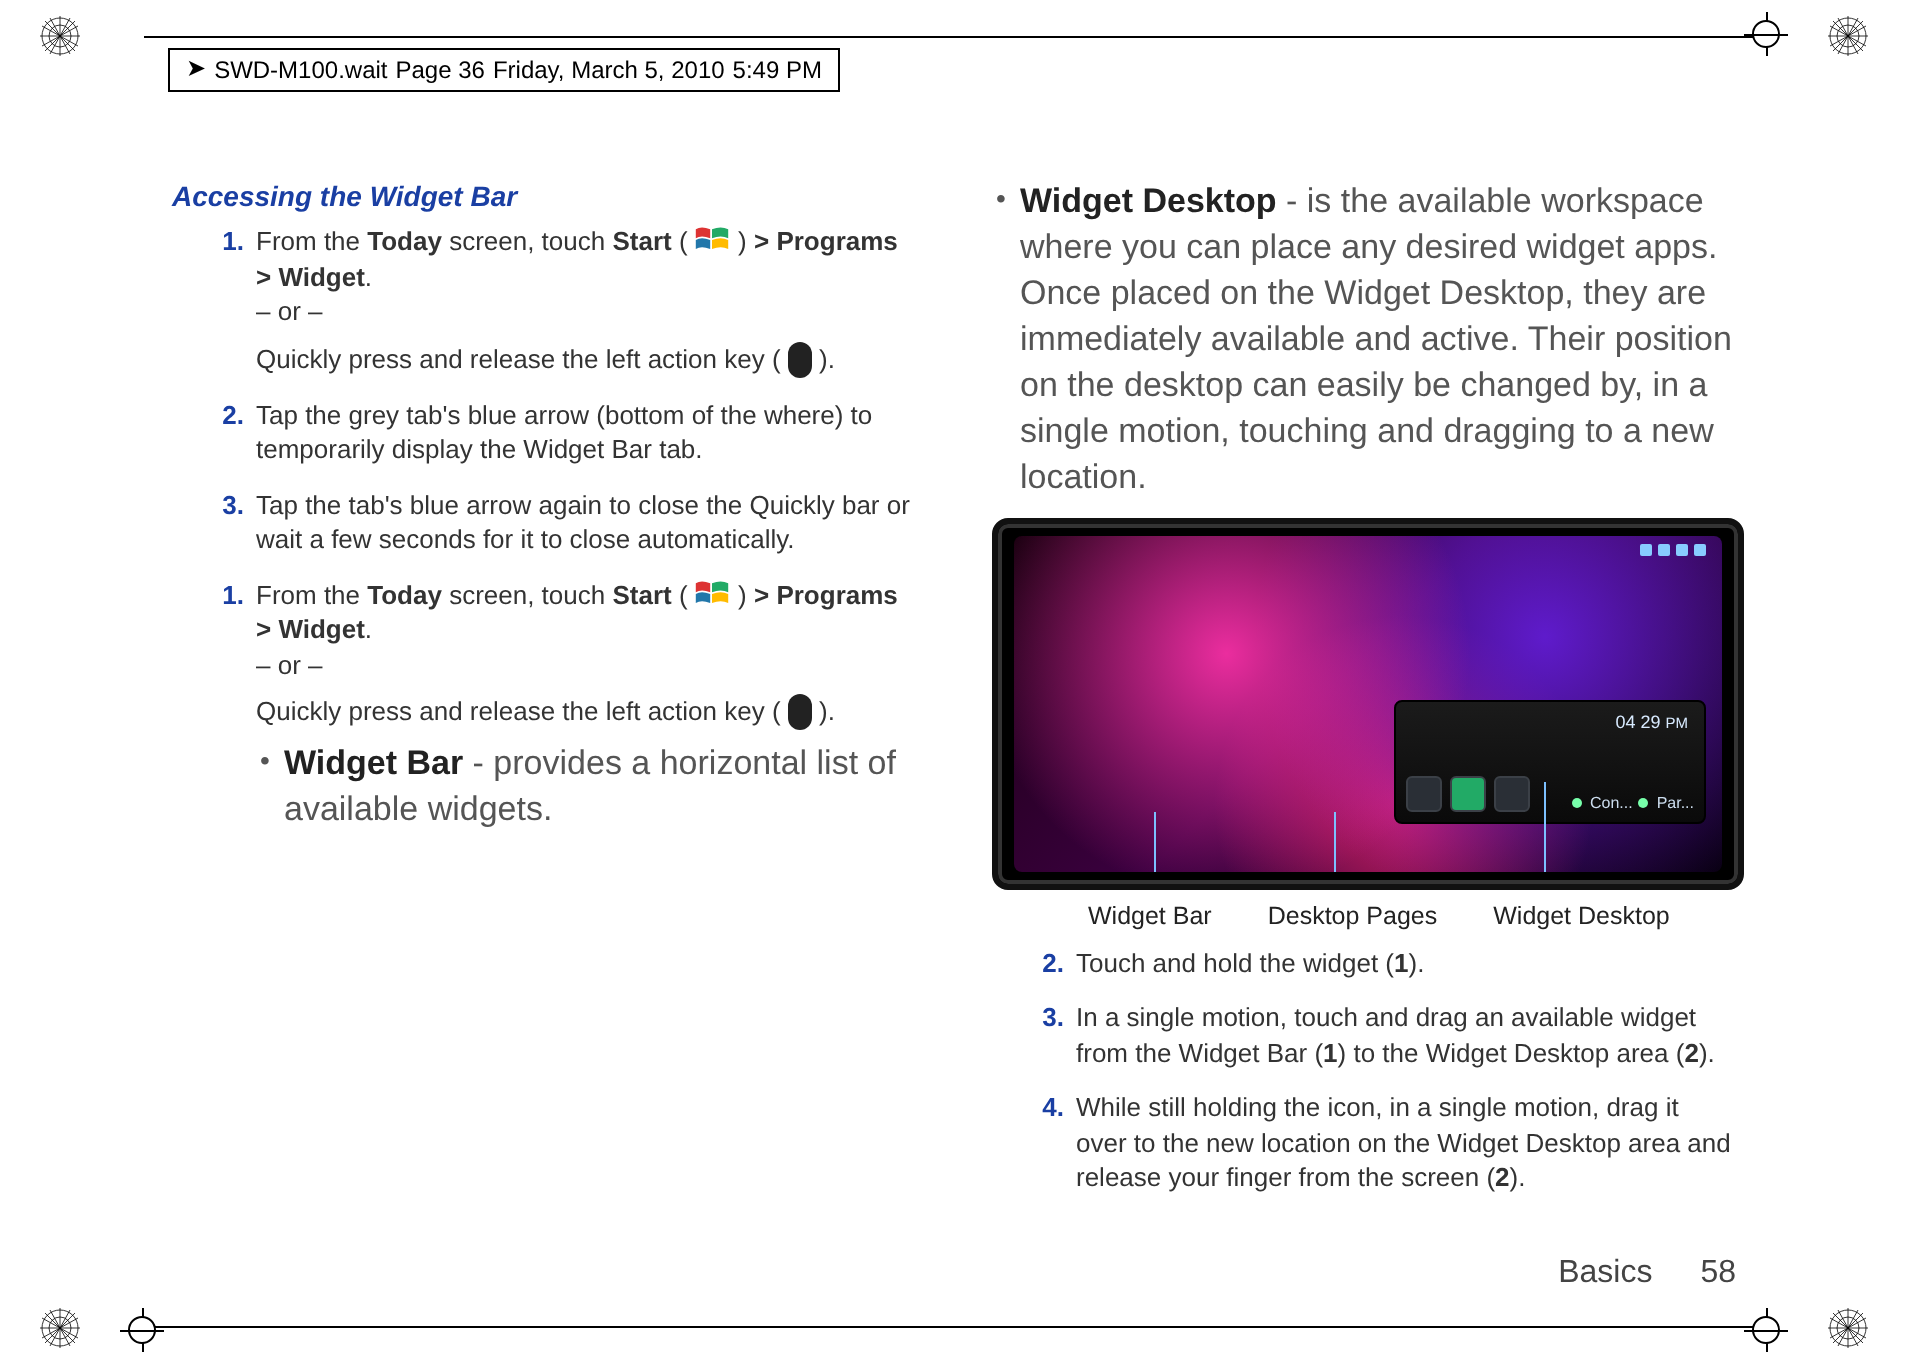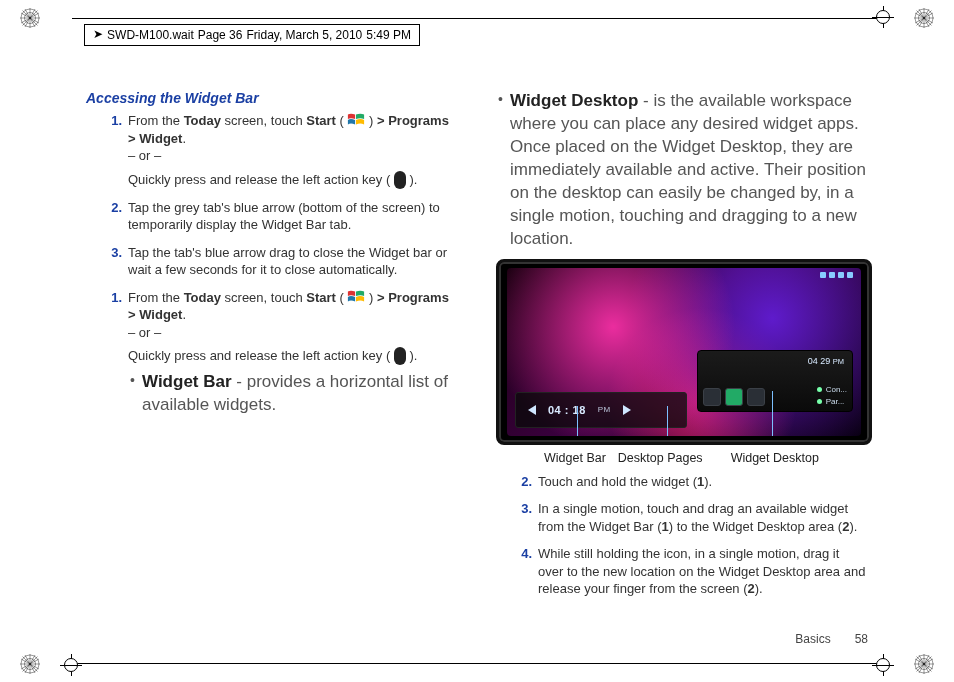--- a/index.html
+++ b/index.html
@@ -100,33 +100,33 @@
   .playbar small { font-size:8px; opacity:.8; margin-left:2px; }
   .widget-dock {
     position:absolute; right:8px; bottom:24px; width:44%; height:62px;
     background:linear-gradient(#1b1b1b,#0a0a0a); border:1px solid #000; border-radius:4px;
     display:flex; align-items:flex-end; justify-content:space-between; padding:5px; box-sizing:border-box;
     color:#cde; font-size:8px;
   }
   .widget-dock .left-icons { display:flex; gap:4px; align-items:center; }
   .chip { width:16px; height:16px; background:#2a2f36; border:1px solid #3b4047; border-radius:3px; }
   .chip.green { background:#2a6; }
-  .dock-right { display:flex; flex-direction:column; gap:3px; align-items:flex-start; font-size:8px; }
+  .dock-right { display:flex; flex-direction:row; gap:3px; align-items:flex-start; font-size:8px; }
   .dock-right .row { display:flex; gap:4px; align-items:center; }
   .dock-right .dot { width:5px; height:5px; border-radius:50%; background:#7fa; }
   .dock-time { position:absolute; right:8px; top:5px; font-size:9px; color:#d8eaff; }
   
   .callout-rule { position:absolute; background:#7cc0ff; }
   .callout-rule.v { width:1px; }
   .captions { display:flex; margin-top:6px; width:370px; font-size:12.5px; color:#222; }
   .captions span:nth-child(1){ margin-left:48px; }
-  .captions span:nth-child(2){ margin-left:12px; }
+  .captions span:nth-child(2){ margin-left:28px; }
   .captions span:nth-child(3){ margin-left:28px; }
 
-  .footer { position:absolute; right:86px; bottom:36px; font-size:12px; color:#444; display:flex; gap:24px; align-items:baseline; }
+  .footer { position:absolute; right:86px; bottom:36px; font-size:16px; color:#444; display:flex; gap:24px; align-items:baseline; }
 
 </style>
 </head>
 <body>
 
 <div class="corner-rosette corner-tl">
     <svg viewBox="0 0 20 20">
       <g stroke="#000" stroke-width="0.4" fill="none">
         <circle cx="10" cy="10" r="9"></circle>
         <circle cx="10" cy="10" r="5.5"></circle>
@@ -238,25 +238,25 @@
         <span> ) </span><strong>&gt; Programs &gt; Widget</strong><span>.</span>
         <p class="or-sep">– or –</p>
         <p>
           <span>Quickly press and release the left action key ( </span>
           <span class="key-blob"></span>
           <span> ).</span>
         </p>
       </li>
       <li>
         <span class="num">2.</span>
-        <span>Tap the grey tab's blue arrow (bottom of the screen) to temporarily display the Widget Bar tab.</span>
+        <span>Tap the grey tab's blue arrow (bottom of the where) to temporarily display the Widget Bar tab.</span>
       </li>
       <li>
         <span class="num">3.</span>
-        <span>Tap the tab's blue arrow drag to close the Widget bar or wait a few seconds for it to close automatically.</span>
+        <span>Tap the tab's blue arrow again to close the Quickly bar or wait a few seconds for it to close automatically.</span>
       </li>
     </ol>
 
     <ol class="steps">
       <li>
         <span class="num">1.</span>
         <span>From the </span><strong>Today</strong><span> screen, touch </span><strong>Start</strong><span> ( </span>
         <span class="icon-flag">
             <svg viewBox="0 0 20 16">
               <path d="M1 2 Q4 0 9 2 L9 7 Q4 5 1 7 Z" fill="#d33"></path>
@@ -290,30 +290,20 @@
 
     <div class="phone-wrap">
       <div class="phone-frame">
         <div class="phone-screen">
           <div class="phone-status">
             <span class="status-dot"></span>
             <span class="status-dot"></span>
             <span class="status-dot"></span>
             <span class="status-dot"></span>
           </div>
-          <div class="playbar">
-            <span class="prev"><svg viewBox="0 0 12 12">
-                  <polygon points="10,1 2,6 10,11" fill="#cfe6ff"></polygon>
-                </svg></span>
-            <span class="time">04 : 18</span>
-              <small>PM</small>
-            <span class="next"><svg viewBox="0 0 12 12">
-                  <polygon points="2,1 10,6 2,11" fill="#cfe6ff"></polygon>
-                </svg></span>
-          </div>
           <div class="widget-dock">
             <span class="dock-time"><span>04 29</span> <small>PM</small></span>
             <div class="left-icons">
               <span class="chip"></span>
               <span class="chip green"></span>
               <span class="chip"></span>
             </div>
             <div class="dock-right">
               <div class="row">
                   <span class="dot"></span>

